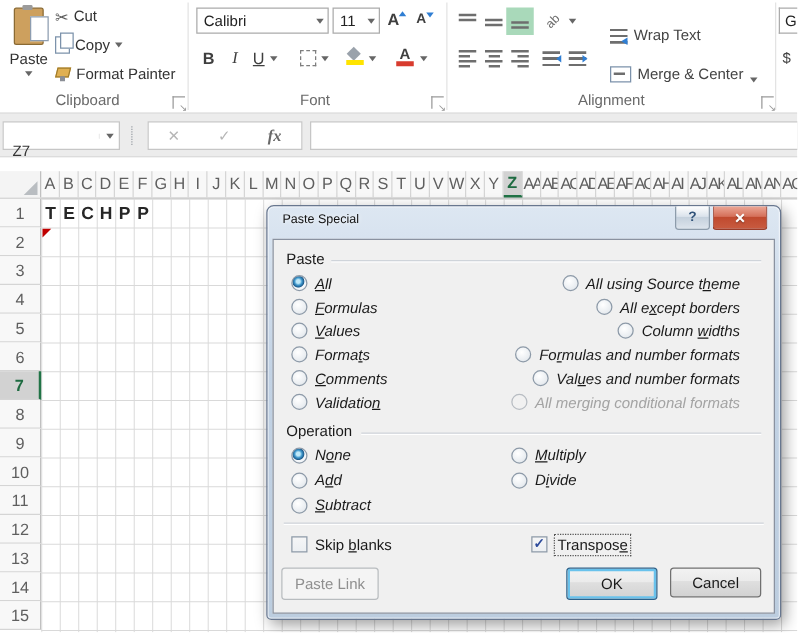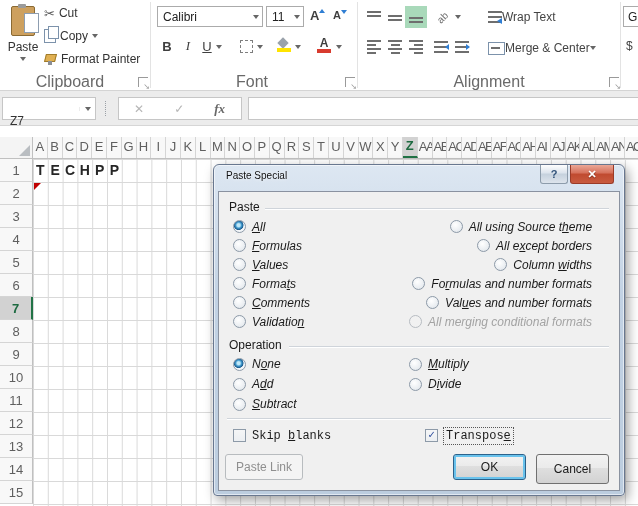--- a/index.html
+++ b/index.html
@@ -2,21 +2,21 @@
 <html><head>
 <meta charset="utf-8">
 <style>
   html,body{margin:0;padding:0;background:#fff;}
   .screen{position:relative;width:638px;height:506px;overflow:hidden;background:#fff;
           font-family:"Liberation Sans",sans-serif;-webkit-font-smoothing:antialiased;}
 
   
   .ribbon{position:absolute;left:0;top:0;width:638px;height:90px;background:#fff;border-bottom:1px solid #d4d4d4;}
   .vsep{position:absolute;top:2px;height:86px;width:1px;background:#e3e3e3;}
-  .glabel{position:absolute;top:73px;font-size:16px;color:#696969;text-align:center;}
+  .glabel{position:absolute;top:73px;font-size:12px;color:#696969;text-align:center;}
   .launcher{position:absolute;width:9px;height:9px;border-top:1px solid #9a9a9a;border-left:1px solid #9a9a9a;}
   .launcher::after{content:"↘";position:absolute;right:-2px;bottom:-4px;font-size:8px;color:#9a9a9a;}
   .caret{display:inline-block;width:0;height:0;border-left:3px solid transparent;border-right:3px solid transparent;border-top:4px solid #666;}
 
   
   .paste-btn{position:absolute;left:3px;top:2px;width:40px;height:84px;display:flex;flex-direction:column;align-items:center;}
   .clipboard-ico{position:relative;width:22px;height:28px;background:#cda05e;border:1px solid #8a6a33;border-radius:2px;margin-top:4px;}
   .clipboard-ico::before{content:"";position:absolute;left:6px;top:-3px;width:8px;height:4px;background:#9b9b9b;border-radius:1px;}
   .clipboard-ico::after{content:"";position:absolute;right:-5px;top:6px;width:13px;height:18px;background:#fff;border:1px solid #8d9db0;}
   .pbl{font-size:12px;color:#333;margin-top:4px;}
@@ -63,21 +63,21 @@
   .orient-ico{font-size:10px;color:#6e6e6e;transform:rotate(-45deg);letter-spacing:0;}
   .ind-ico{position:relative;width:14px;height:12px;background:repeating-linear-gradient(to bottom,#6e6e6e 0 2px,transparent 2px 5px);}
   .ind-ico::after{content:"";position:absolute;top:3px;width:0;height:0;border-top:3px solid transparent;border-bottom:3px solid transparent;}
   .ind-dec::after{right:-1px;border-right:4px solid #2f7ed3;}
   .ind-inc::after{right:-1px;border-left:4px solid #2f7ed3;}
   .wrap-ico{position:relative;width:14px;height:12px;background:repeating-linear-gradient(to bottom,#6e6e6e 0 2px,transparent 2px 5px);}
   .wrap-ico::after{content:"";position:absolute;right:0;bottom:-1px;border-top:3px solid transparent;border-bottom:3px solid transparent;border-right:5px solid #2f7ed3;}
   .merge-ico{position:relative;width:15px;height:11px;border:1px solid #7c92ab;background:#fff;}
   .merge-ico::after{content:"";position:absolute;left:2px;top:4px;width:9px;height:2px;background:#6e6e6e;}
   .rlbl{font-size:12px;color:#444;white-space:nowrap;}
-  .rcmd{position:absolute;display:flex;align-items:center;}
+  .rcmd{position:absolute;display:flex;align-items:flex-end;gap:5px;margin-top:11px;}
 
   
   .numbox{position:absolute;left:623px;top:6px;width:20px;height:21px;border:1px solid #ababab;border-right:none;background:#fff;font-size:12px;color:#222;padding-left:4px;line-height:20px;box-sizing:border-box;}
   .cursym{position:absolute;left:626px;top:39px;font-size:12px;color:#444;}
 
   
   .fbar{position:absolute;left:0;top:91px;width:638px;height:35px;background:#ececec;border-bottom:1px solid #d6d6d6;box-sizing:border-box;}
   .namebox{position:absolute;left:2px;top:6px;width:94px;height:23px;background:#fff;border:1px solid #c6c6c6;box-sizing:border-box;display:flex;align-items:center;font-size:12px;color:#333;}
   .namebox .nv{flex:1;padding-left:7px;margin-top:24px;}
   .namebox .nc{width:15px;display:flex;justify-content:center;border-left:1px solid #ececec;}
@@ -130,30 +130,30 @@
   .opt{height:19px;display:flex;align-items:center;gap:6px;white-space:nowrap;}
   .radio{width:13px;height:13px;flex:none;border-radius:50%;box-sizing:border-box;border:1px solid #8d9aa8;
          background:radial-gradient(circle at 40% 35%,#fff,#e9edf1 65%,#d8dde2);}
   .radio.on{background:radial-gradient(circle at 42% 38%,#bfe8f8 0 1.5px,#3e97cc 3px,#1d5c8d 4.5px,#f3f6f9 5.2px);}
   .radio.dis{border-color:#b7bcc2;background:#f1f1f1;}
   .checkbox{width:13px;height:13px;flex:none;box-sizing:border-box;border:1px solid #8d9aa8;background:linear-gradient(#f5f6f7,#eceff2);
             font-size:11px;line-height:10px;text-align:center;color:#2b4a9b;font-weight:bold;}
   .olbl{font-size:12px;color:#1a1a1a;}
   .olbl.dis{color:#a3a3a3;}
   .olbl.focus{outline:1px dotted #555;padding:1px 2px;}
-  .chkrow{position:absolute;left:0;right:8px;top:234px;height:20px;font-family:Liberation Mono, monospace;}
+  .chkrow{position:absolute;left:0;right:8px;top:234px;height:20px;}
   .chkrow .opt{position:absolute;top:0;}
   .chkrow .opt:nth-child(1){left:14px;}
   .chkrow .opt:nth-child(2){left:206px;}
   .dbtn{position:absolute;box-sizing:border-box;border:1px solid #707070;border-radius:3px;
         background:linear-gradient(#f2f2f2,#ebebeb 45%,#dfdfdf 46%,#d2d2d2);
         font-size:12px;color:#1a1a1a;display:flex;align-items:center;justify-content:center;}
   .btn-pastelink{left:6px;top:262px;width:78px;height:26px;color:#8f8f8f;border-color:#b8bcbf;background:#f4f4f4;}
   .btn-ok{left:234px;top:262px;width:73px;height:26px;border-color:#2c628b;box-shadow:inset 0 0 0 2px #69c2ec;}
-  .btn-cancel{left:317px;top:262px;width:73px;height:30px;}
+  .btn-cancel{left:317px;top:262px;width:73px;height:24px;}
   u{text-decoration:underline;}
 </style>
 </head>
 <body>
 
 <div class="screen">
 
   <div class="ribbon">
 
     <div class="paste-btn">

